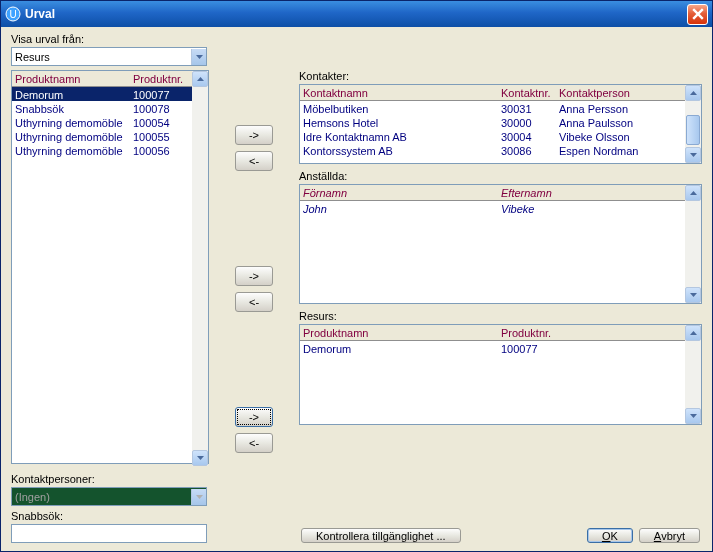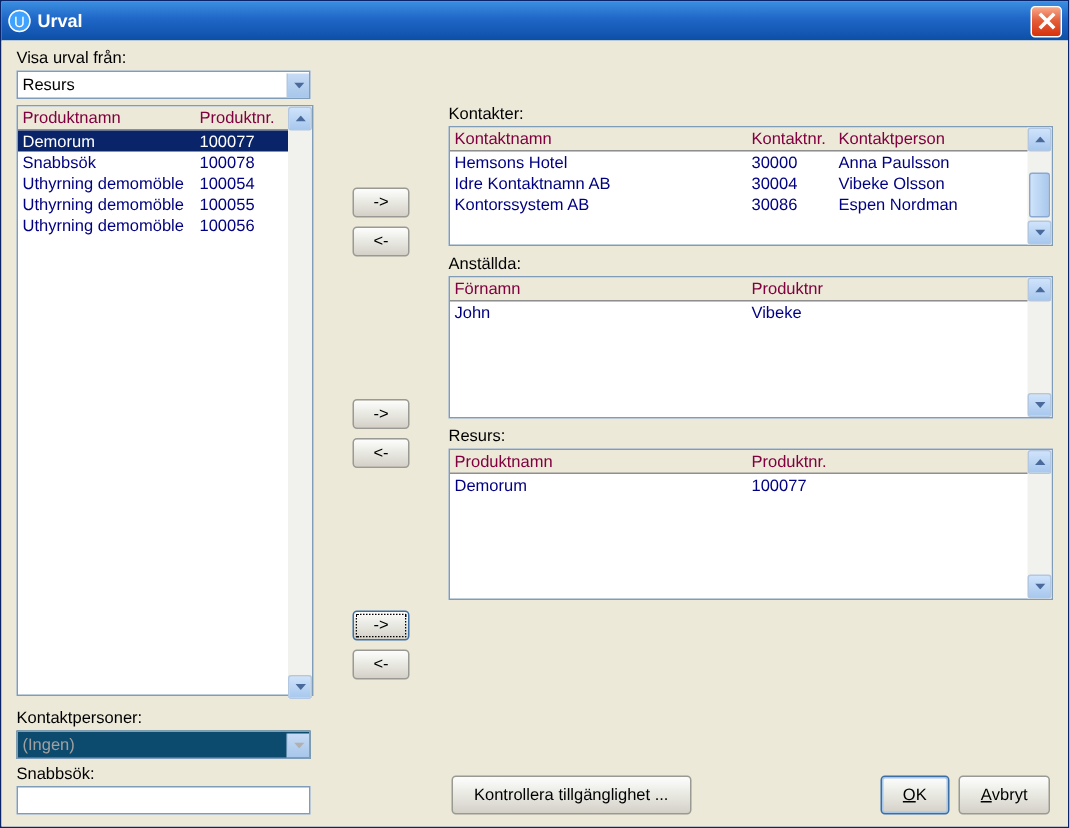--- a/index.html
+++ b/index.html
@@ -10,21 +10,21 @@
     .titlebar-icon { width: 16px; height: 16px; margin-right: 4px; display: inline-flex; align-items: center; justify-content: center; }
     .titlebar-title { font-weight: bold; font-size: 12px; flex: 1; }
     .close-btn { width: 21px; height: 21px; background: linear-gradient(to bottom, #f7a789 0%, #e45f3a 45%, #d6320a 100%); border: 1px solid #fff; border-radius: 3px; display: flex; align-items: center; justify-content: center; cursor: pointer; }
     .close-btn svg { width: 12px; height: 12px; }
 
     .content { flex: 1; background: #ece9d8; padding: 6px 10px 8px 10px; display: flex; flex-direction: column; position: relative; }
 
     .label { color: #000; margin-bottom: 2px; }
 
     .dropdown { width: 196px; height: 19px; background: #fff; border: 1px solid #7f9db9; display: flex; align-items: center; padding-left: 3px; font-size: 11px; color: #000; margin-bottom: 4px; }
-    .dropdown.disabled { background: #0c4a6e; color: #a0a0a0; }
+    .dropdown.disabled { background: #14532d; color: #a0a0a0; }
     .dropdown-text { flex: 1; }
     .dropdown-arrow { width: 15px; height: 16px; background: linear-gradient(to bottom, #c7dbf5 0%, #a6c6ea 100%); border-left: 1px solid #b4c7e0; display: flex; align-items: center; justify-content: center; }
     .dropdown-arrow svg { width: 7px; height: 4px; }
 
     .main-row { display: flex; flex: 1; gap: 0; }
     .left-col { width: 198px; display: flex; flex-direction: column; }
     .mid-col { width: 90px; display: flex; flex-direction: column; align-items: center; }
     .right-col { flex: 1; display: flex; flex-direction: column; }
 
     .listbox { border: 1px solid #7f9db9; background: #fff; display: flex; flex-direction: column; overflow: hidden; }
@@ -37,33 +37,33 @@
     .table-header { display: flex; background: #ece9d8; border-bottom: 1px solid #8f8f8f; height: 16px; align-items: center; }
     .th { font-size: 11px; color: #800040; padding-left: 3px; overflow: hidden; white-space: nowrap; }
     .table-body { flex: 1; }
     .tr { display: flex; height: 14px; align-items: flex-end; font-size: 11px; color: #000080; }
     .tr.selected { background: #0a246a; color: #fff; }
     .td { padding-left: 3px; overflow: hidden; white-space: nowrap; }
 
     .left-list { flex: 1; }
     .right-block { margin-bottom: 6px; }
     .right-block .listbox { height: 80px; }
-    .right-block.middle .listbox { height: 95px; }
+    .right-block.middle .listbox { height: 120px; font-style: italic; }
     .right-block.resurs .listbox { height: 101px; }
 
     .arrows-group { display: flex; flex-direction: column; gap: 6px; align-items: center; }
     .arrow-btn { width: 38px; height: 20px; background: linear-gradient(to bottom,#fdfdfd 0%,#e8e8e1 50%,#d4d0c8 100%); border: 1px solid #9a9a94; border-radius: 3px; display: flex; align-items: center; justify-content: center; font-size: 11px; cursor: pointer; }
     .arrow-btn.focused { outline: 1px dotted #000; outline-offset: -3px; border-color: #3a6ea5; }
 
     .bottom-left { margin-top: 6px; }
     .textbox { width: 196px; height: 19px; background: #fff; border: 1px solid #7f9db9; padding-left: 3px; }
 
     .bottom-buttons { position: absolute; right: 12px; bottom: 8px; display: flex; gap: 6px; }
     .left-bottom-btn { position: absolute; left: 300px; bottom: 8px; }
-    .btn { height: 26px; padding: 0 14px; background: linear-gradient(to bottom,#fdfdfd 0%,#e8e8e1 50%,#d4d0c8 100%); border: 1px solid #9a9a94; border-radius: 3px; font-size: 11px; cursor: pointer; display: inline-flex; align-items: center; justify-content: center; }
+    .btn { height: 15px; padding: 0 14px; background: linear-gradient(to bottom,#fdfdfd 0%,#e8e8e1 50%,#d4d0c8 100%); border: 1px solid #9a9a94; border-radius: 3px; font-size: 11px; cursor: pointer; display: inline-flex; align-items: center; justify-content: center; }
     .btn.default { border-color: #3a6ea5; box-shadow: 0 0 0 1px #a6c6ea inset; }
     .u { text-decoration: underline; }
 
     .sb-thumb { width: 14px; background: linear-gradient(to right,#cfe3fb 0%,#a8c8ee 100%); border: 1px solid #8aa9d2; border-radius: 2px; margin: 0 auto; }
   </style>
 </head>
 <body>
 
 <div class="window">
 
@@ -180,20 +180,25 @@
           <div class="label">Kontakter:</div>
           <div class="listbox-outer" style="position:relative;">
             <div class="listbox">
               <div class="table-header">
                 <div class="th" style="width:198px">Kontaktnamn</div>
                 <div class="th" style="width:58px">Kontaktnr.</div>
                 <div class="th" style="flex:1">Kontaktperson</div>
               </div>
               <div class="table-body">
                 <div class="tr">
+                    <div class="td" style="width:198px">Möbelbutiken</div>
+                    <div class="td" style="width:58px">30031</div>
+                    <div class="td" style="flex:1">Anna Persson</div>
+                  </div>
+                <div class="tr">
                     <div class="td" style="width:198px">Hemsons Hotel</div>
                     <div class="td" style="width:58px">30000</div>
                     <div class="td" style="flex:1">Anna Paulsson</div>
                   </div>
                 <div class="tr">
                     <div class="td" style="width:198px">Idre Kontaktnamn AB</div>
                     <div class="td" style="width:58px">30004</div>
                     <div class="td" style="flex:1">Vibeke Olsson</div>
                   </div>
                 <div class="tr">
@@ -220,21 +225,21 @@
             </div>
           </div>
         </div>
 
         <div class="right-block middle">
           <div class="label">Anställda:</div>
           <div class="listbox-outer" style="position:relative;">
             <div class="listbox">
               <div class="table-header">
                 <div class="th" style="width:198px">Förnamn</div>
-                <div class="th" style="flex:1">Produktnr</div>
+                <div class="th" style="flex:1">Efternamn</div>
               </div>
               <div class="table-body">
                 <div class="tr">
                     <div class="td" style="width:198px">John</div>
                     <div class="td" style="flex:1">Vibeke</div>
                   </div>
               </div>
             </div>
             <div class="listbox-scrollbar">
               <div class="sb-arrow">

